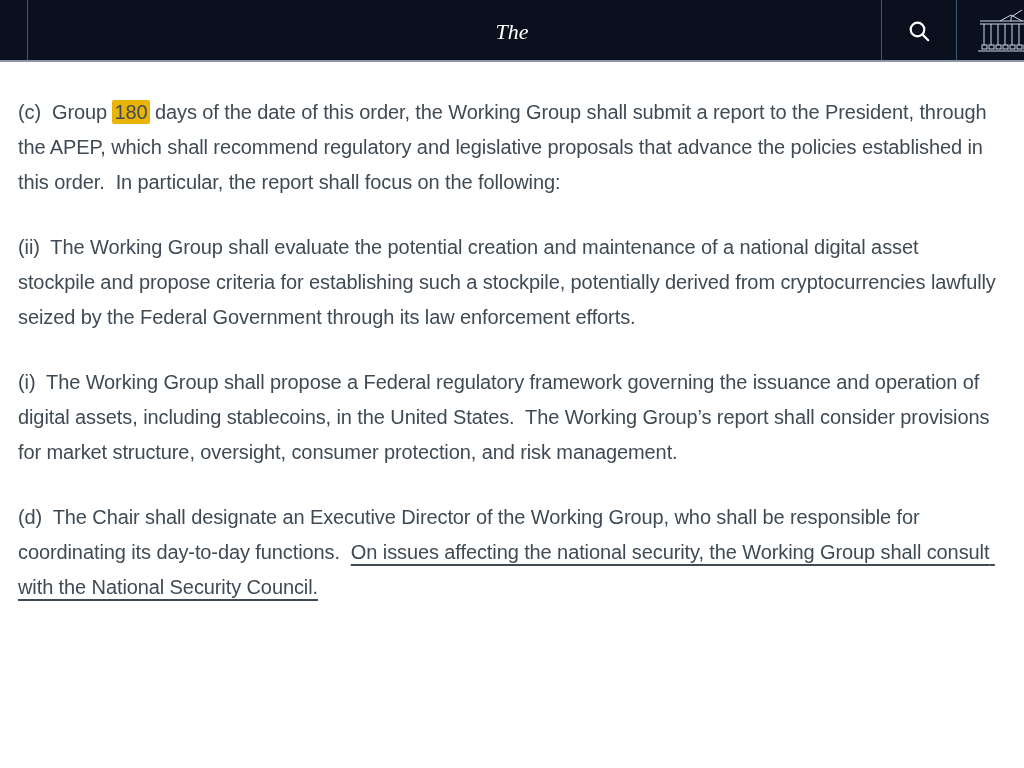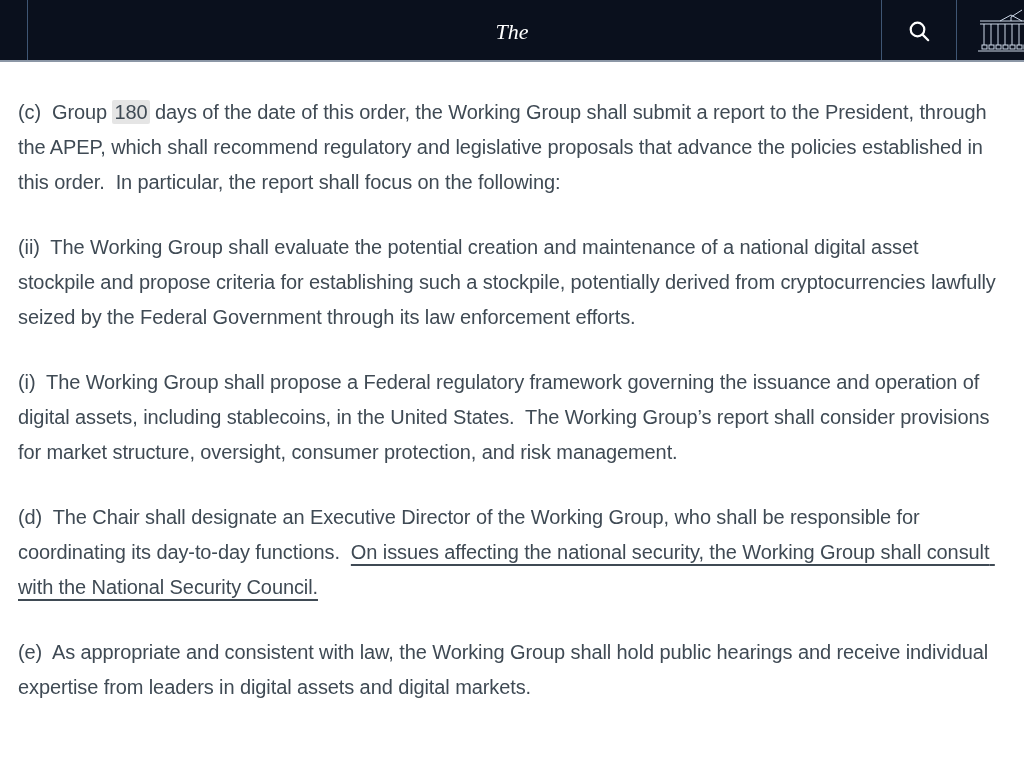--- a/index.html
+++ b/index.html
@@ -85,21 +85,21 @@
     color: #3f4a54;
     font-size: 20px;
     line-height: 35px;
     letter-spacing: -0.1px;
   }
   .doc p {
     margin: 0 0 30px 0;
     white-space: pre-wrap;
   }
   .hl {
-    background: #e5e5e5;
+    background: #eab308;
     border-radius: 2px;
     padding: 1px 2px;
   }
   .ul {
     text-decoration: underline;
     text-underline-offset: 5px;
     text-decoration-thickness: 1.5px;
   }
 </style>
 </head>
@@ -163,14 +163,13 @@
 
 <main class="doc">
   <p><span>(c)  Group </span><span class="hl">180</span><span> days of the date of this order, the Working Group shall submit a report to the President, through the APEP, which shall recommend regulatory and legislative proposals that advance the policies established in this order.  In particular, the report shall focus on the following:</span></p>
 
   <p>(ii)  The Working Group shall evaluate the potential creation and maintenance of a national digital asset stockpile and propose criteria for establishing such a stockpile, potentially derived from cryptocurrencies lawfully seized by the Federal Government through its law enforcement efforts.</p>
 
   <p>(i)  The Working Group shall propose a Federal regulatory framework governing the issuance and operation of digital assets, including stablecoins, in the United States.  The Working Group’s report shall consider provisions for market structure, oversight, consumer protection, and risk management.</p>
 
   <p><span>(d)  The Chair shall designate an Executive Director of the Working Group, who shall be responsible for coordinating its day-to-day functions.  </span><span class="ul">On issues affecting the national security, the Working Group shall consult with the National Security Council.</span></p>
 
-  <p>(e)  As appropriate and consistent with law, the Working Group shall hold public hearings and receive individual expertise from leaders in digital assets and digital markets.</p>
 </main>
 
 </body></html>

